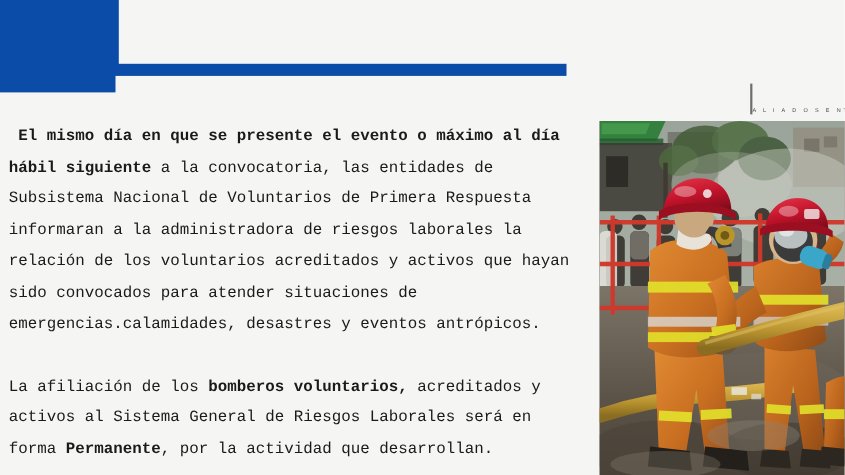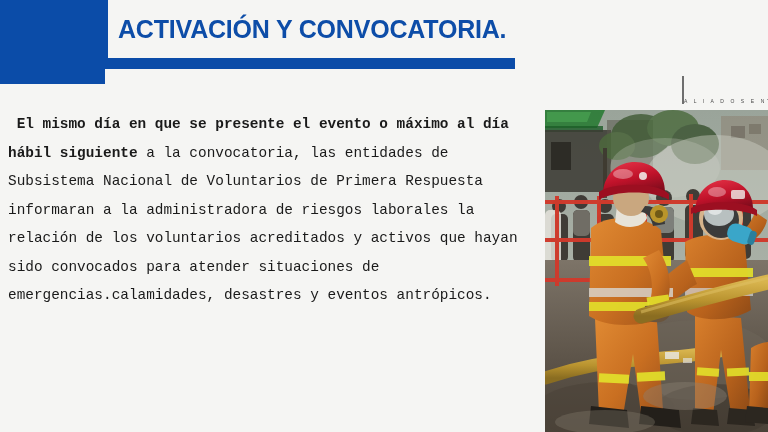--- a/index.html
+++ b/index.html
@@ -146,21 +146,20 @@
 </style>
 </head>
 <body>
 
 <div class="slide">
 
   <div class="header-block"></div>
   <div class="header-vrule"></div>
   <div class="header-hrule"></div>
 
-  <div class="title">ACTIVACIÓN Y CONVOCATORIA.</div>
 
   <div class="logo">
     <div class="logo-mark">
       <svg viewBox="0 0 54 46" xmlns="http://www.w3.org/2000/svg">
         <defs>
           <radialGradient id="sph" cx="38%" cy="32%" r="72%">
             <stop offset="0%" stop-color="#8fd2f7"></stop>
             <stop offset="35%" stop-color="#2b86d4"></stop>
             <stop offset="75%" stop-color="#0b4a8e"></stop>
             <stop offset="100%" stop-color="#062f5e"></stop>
@@ -182,20 +181,23 @@
     </div>
     <div class="logo-tagline1">A L I A D O S    E N</div>
     <div class="logo-tagline2">TECNOLOGÍA Y CALIDAD S.A.S.</div>
   </div>
 
   <div class="body-text">
     <p>
       &nbsp;<b>El mismo día en que se presente el evento o máximo al día hábil siguiente</b><span> a la convocatoria, las entidades de Subsistema Nacional de Voluntarios de Primera Respuesta informaran a la administradora de riesgos laborales la relación de los voluntarios acreditados y activos que hayan sido convocados para atender situaciones de emergencias.calamidades, desastres y eventos antrópicos.</span>
     </p>
     <div class="gap"></div>
+    <p>
+      <span>La afiliación de los </span><b>bomberos voluntarios,</b><span> acreditados y activos al Sistema General de Riesgos Laborales será en forma </span><b>Permanente</b><span>, por la actividad que desarrollan.</span>
+    </p>
   </div>
 
   <div class="photo">
     <svg viewBox="0 0 223 322" xmlns="http://www.w3.org/2000/svg" preserveAspectRatio="xMidYMid slice">
       <defs>
         <linearGradient id="sky" x1="0" y1="0" x2="0" y2="1">
           <stop offset="0%" stop-color="#9aa49a"></stop>
           <stop offset="100%" stop-color="#b9bdb3"></stop>
         </linearGradient>
         <linearGradient id="road" x1="0" y1="0" x2="0" y2="1">

